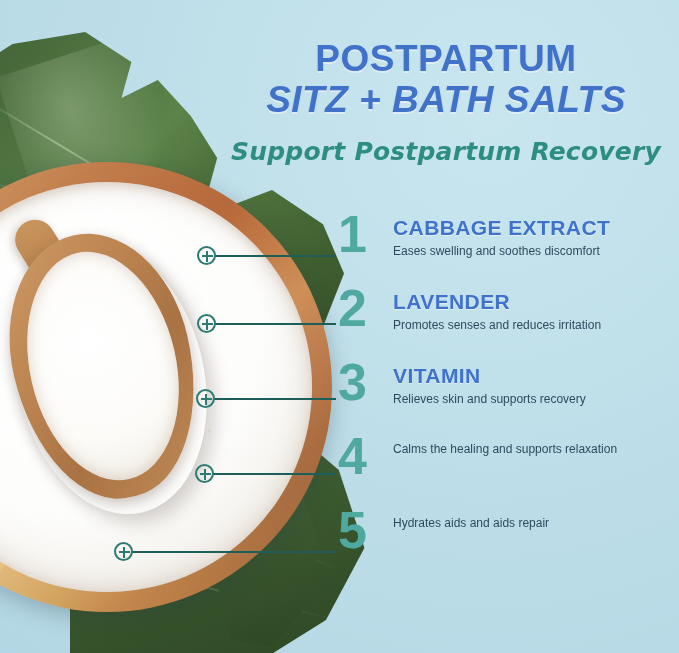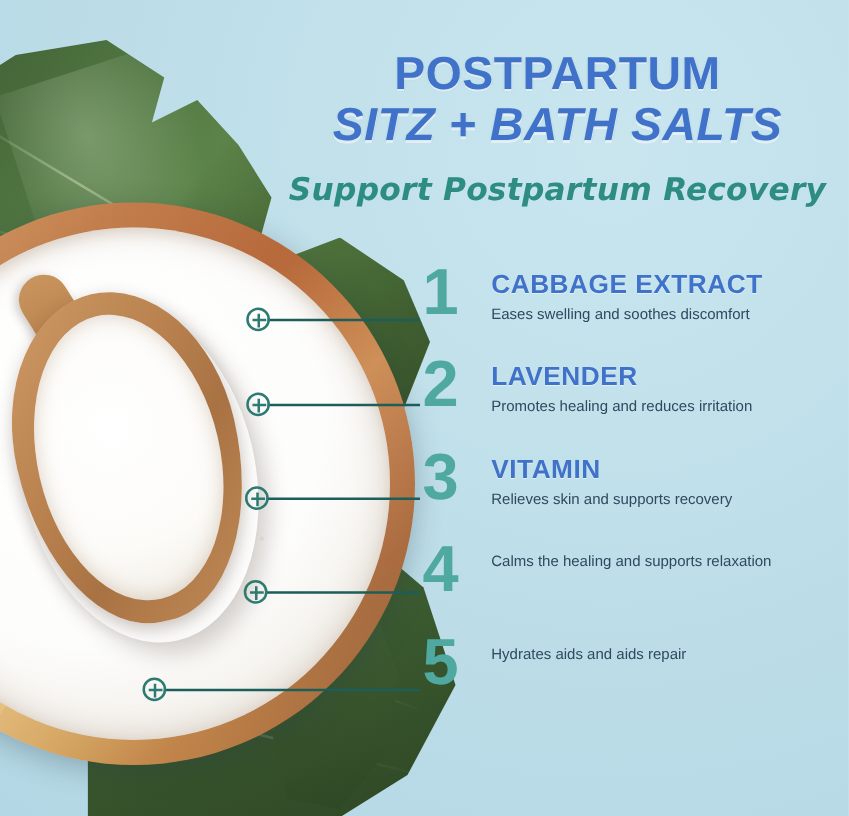--- a/index.html
+++ b/index.html
@@ -241,21 +241,21 @@
       <div class="row-txt">
         <div class="row-title">CABBAGE EXTRACT</div>
         <div class="row-desc">Eases swelling and soothes discomfort</div>
       </div>
     </div>
 
     <div class="row">
       <div class="num">2</div>
       <div class="row-txt">
         <div class="row-title">LAVENDER</div>
-        <div class="row-desc">Promotes healing and reduces irritation</div>
+        <div class="row-desc">Promotes senses and reduces irritation</div>
       </div>
     </div>
 
     <div class="row">
       <div class="num">3</div>
       <div class="row-txt">
         <div class="row-title">VITAMIN</div>
         <div class="row-desc">Relieves skin and supports recovery</div>
       </div>
     </div>

